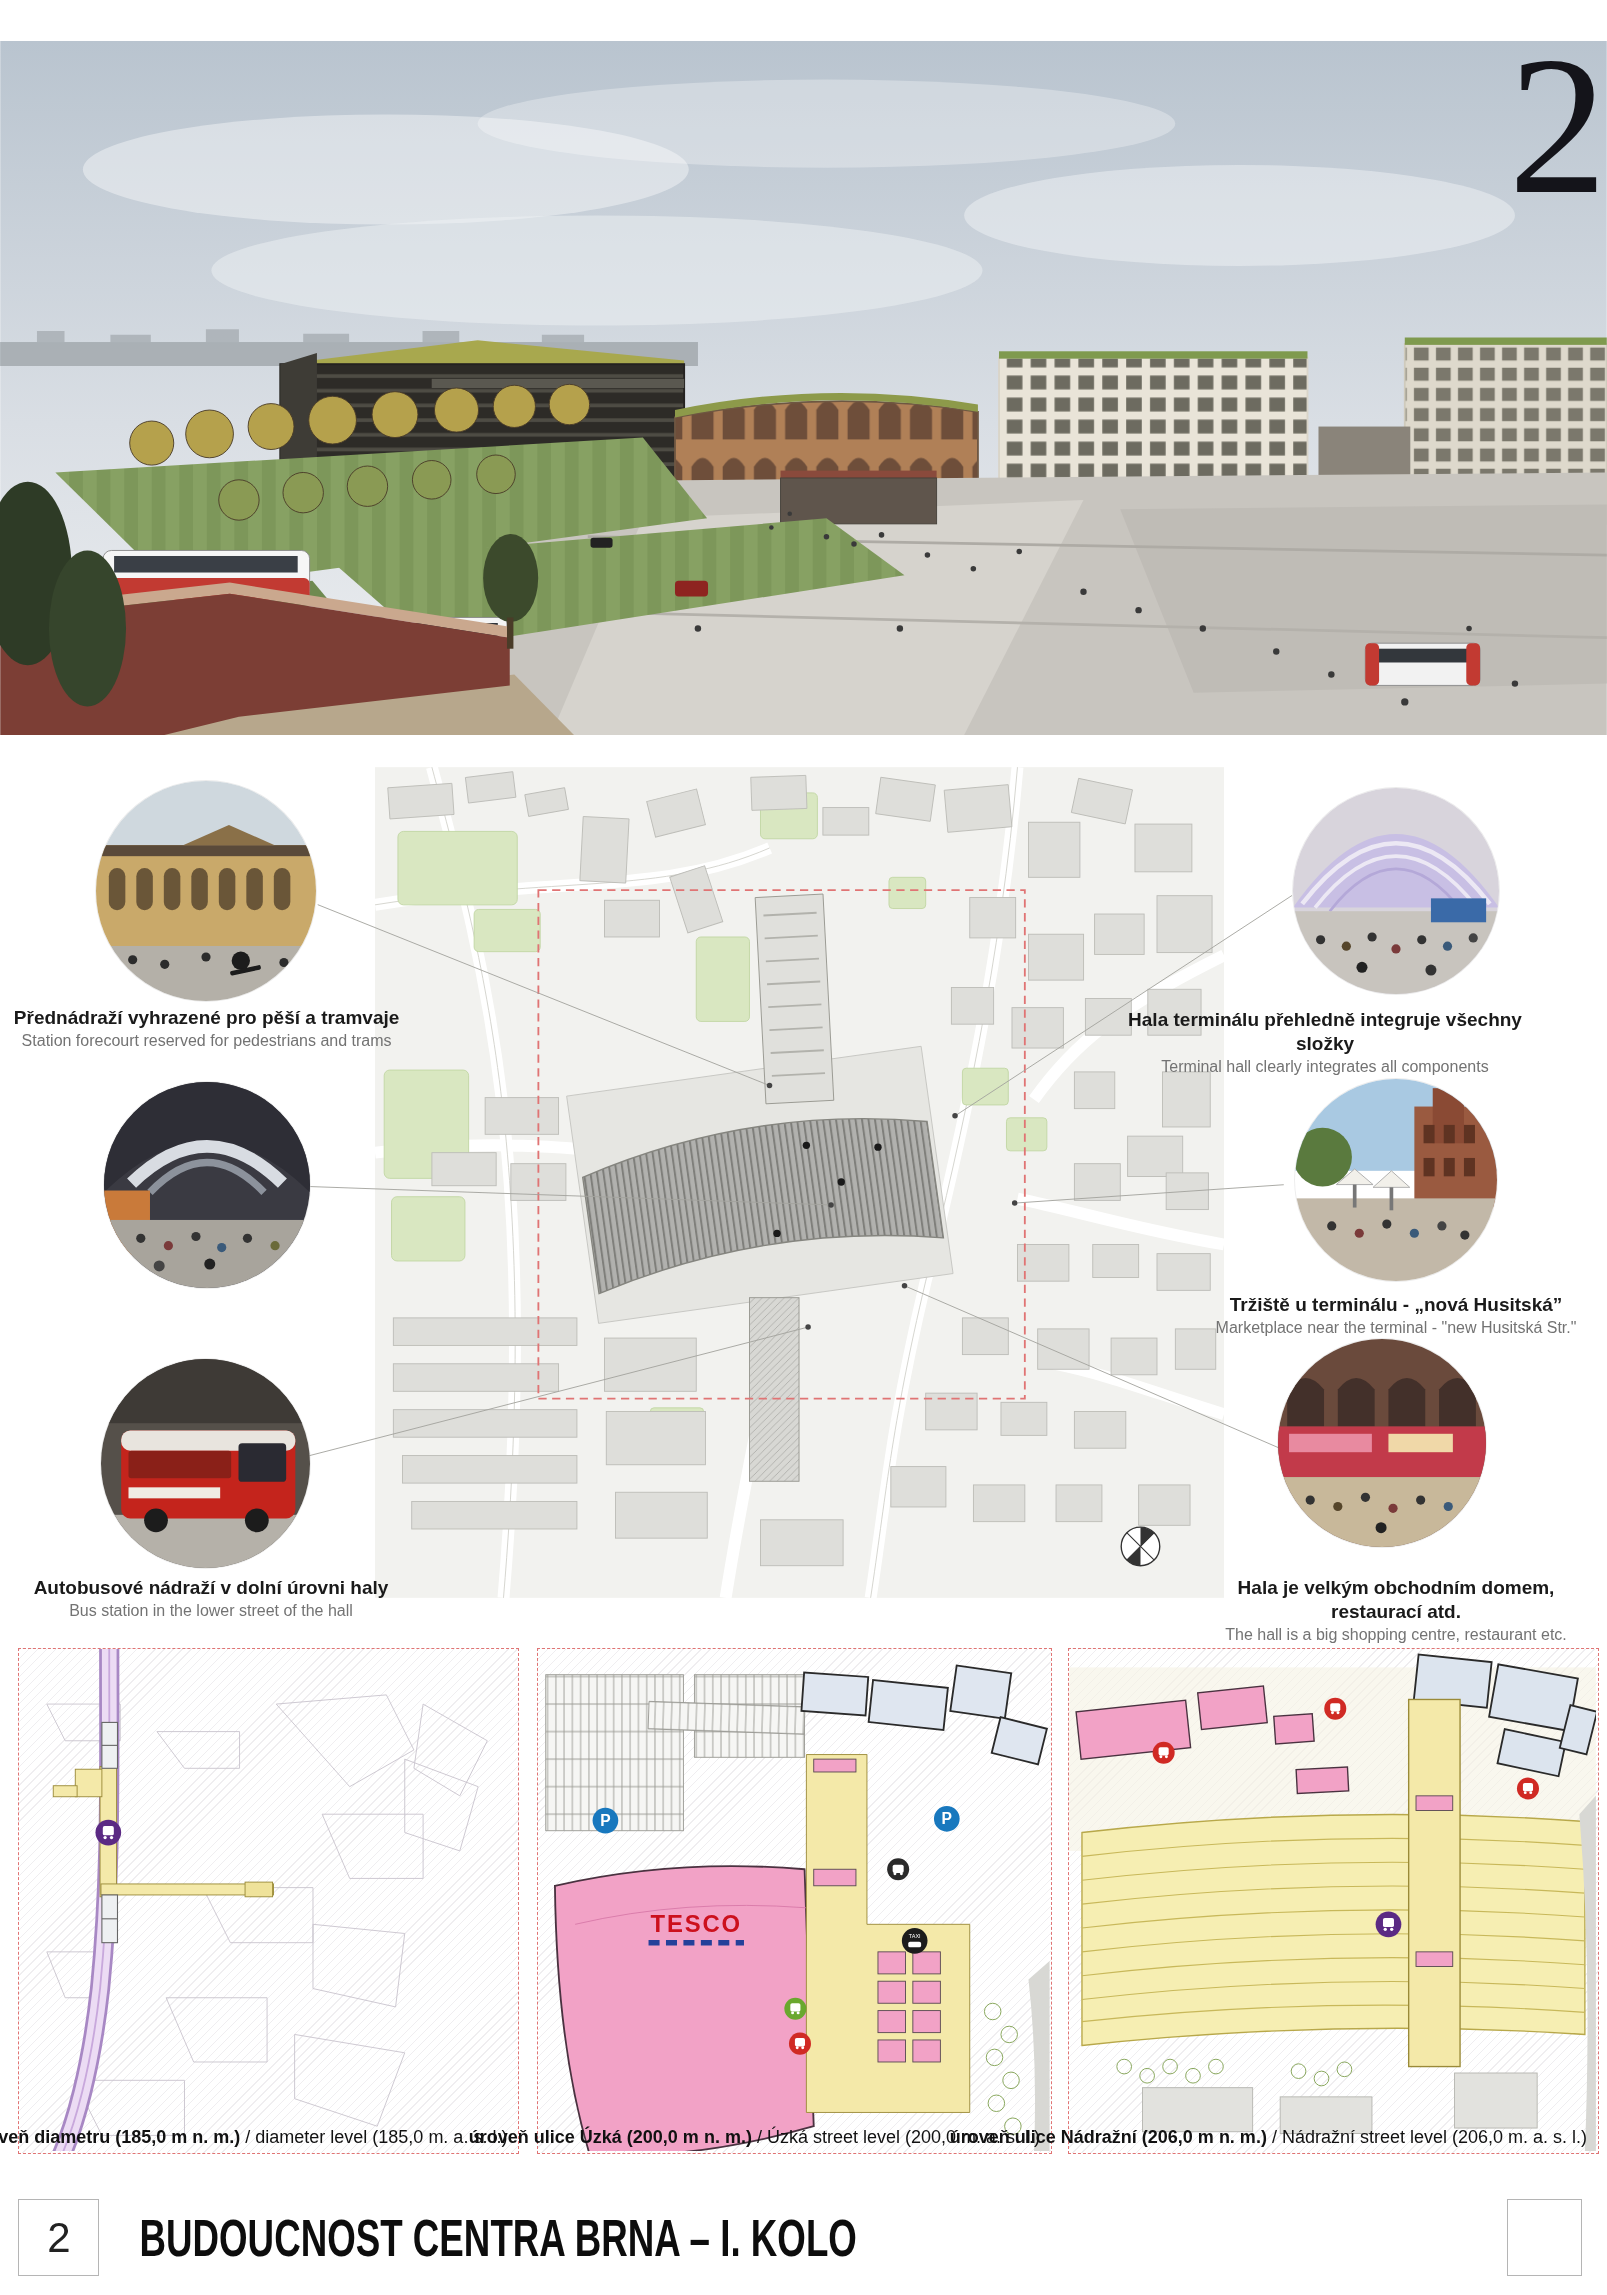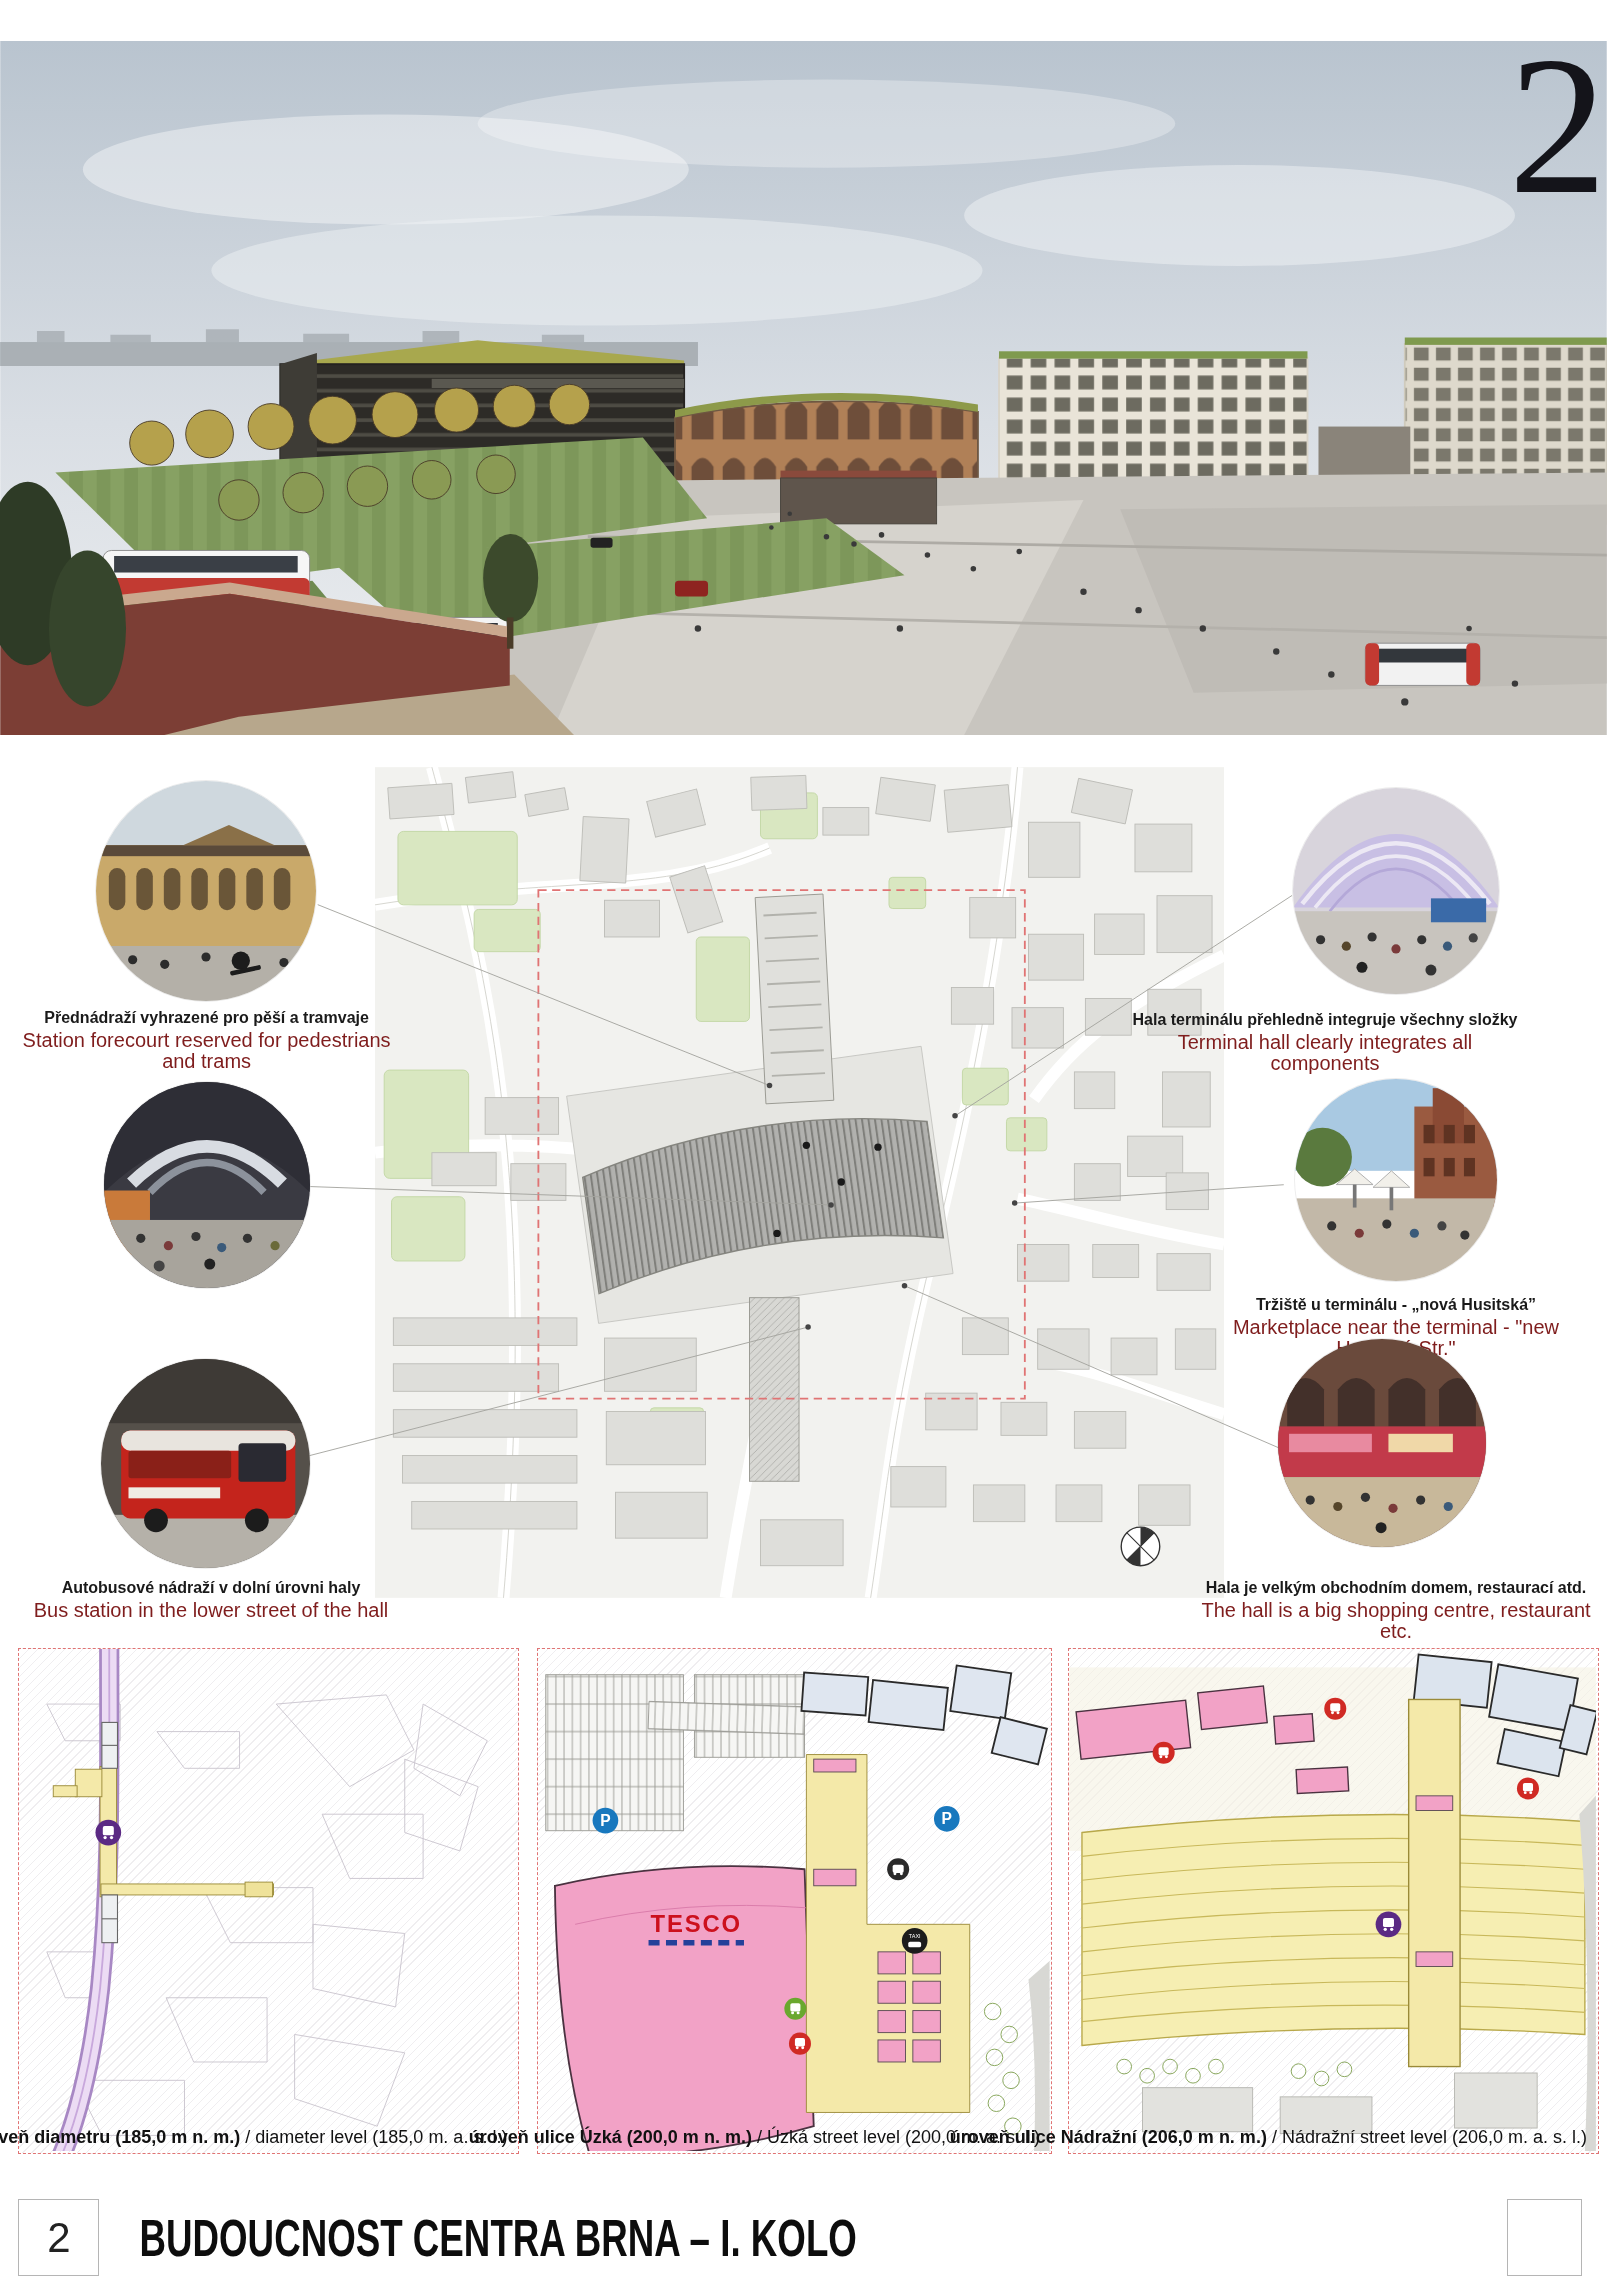--- a/index.html
+++ b/index.html
@@ -9,22 +9,22 @@
 
   
   #hero{left:0;top:41px;width:1607px;height:694px;}
   #corner-number{left:1469px;top:35px;width:138px;height:202px;
     font-family:"Liberation Serif",serif;font-size:197px;line-height:184px;
     color:#14141a;text-align:right;}
 
   
   .photo-circle{border-radius:50%;overflow:hidden;box-shadow:0 0 0 0.9px rgba(0,0,0,.08);}
   .anno{width:404px;text-align:center;}
-  .anno .cz{font-weight:bold;font-size:16px;line-height:24px;}
-  .anno .en{font-size:20px;line-height:21px;color:#7f1d1d;}
+  .anno .cz{font-weight:bold;font-size:19px;line-height:24px;}
+  .anno .en{font-size:16px;line-height:21px;color:#737373;}
 
   
   #map{left:375px;top:767px;width:849px;height:831px;}
   .mb{fill:#dededa;stroke:#bdbdb8;stroke-width:1;}
   .mg{fill:#d9e7c1;stroke:#c2d6a4;stroke-width:1;}
   .road{fill:none;stroke:#ffffff;stroke-width:13;}
   .roadline{fill:none;stroke:#d2d2cc;stroke-width:1;}
 
   
   .plan{top:1648px;height:506px;border:1.8px dashed #e07474;box-sizing:border-box;

